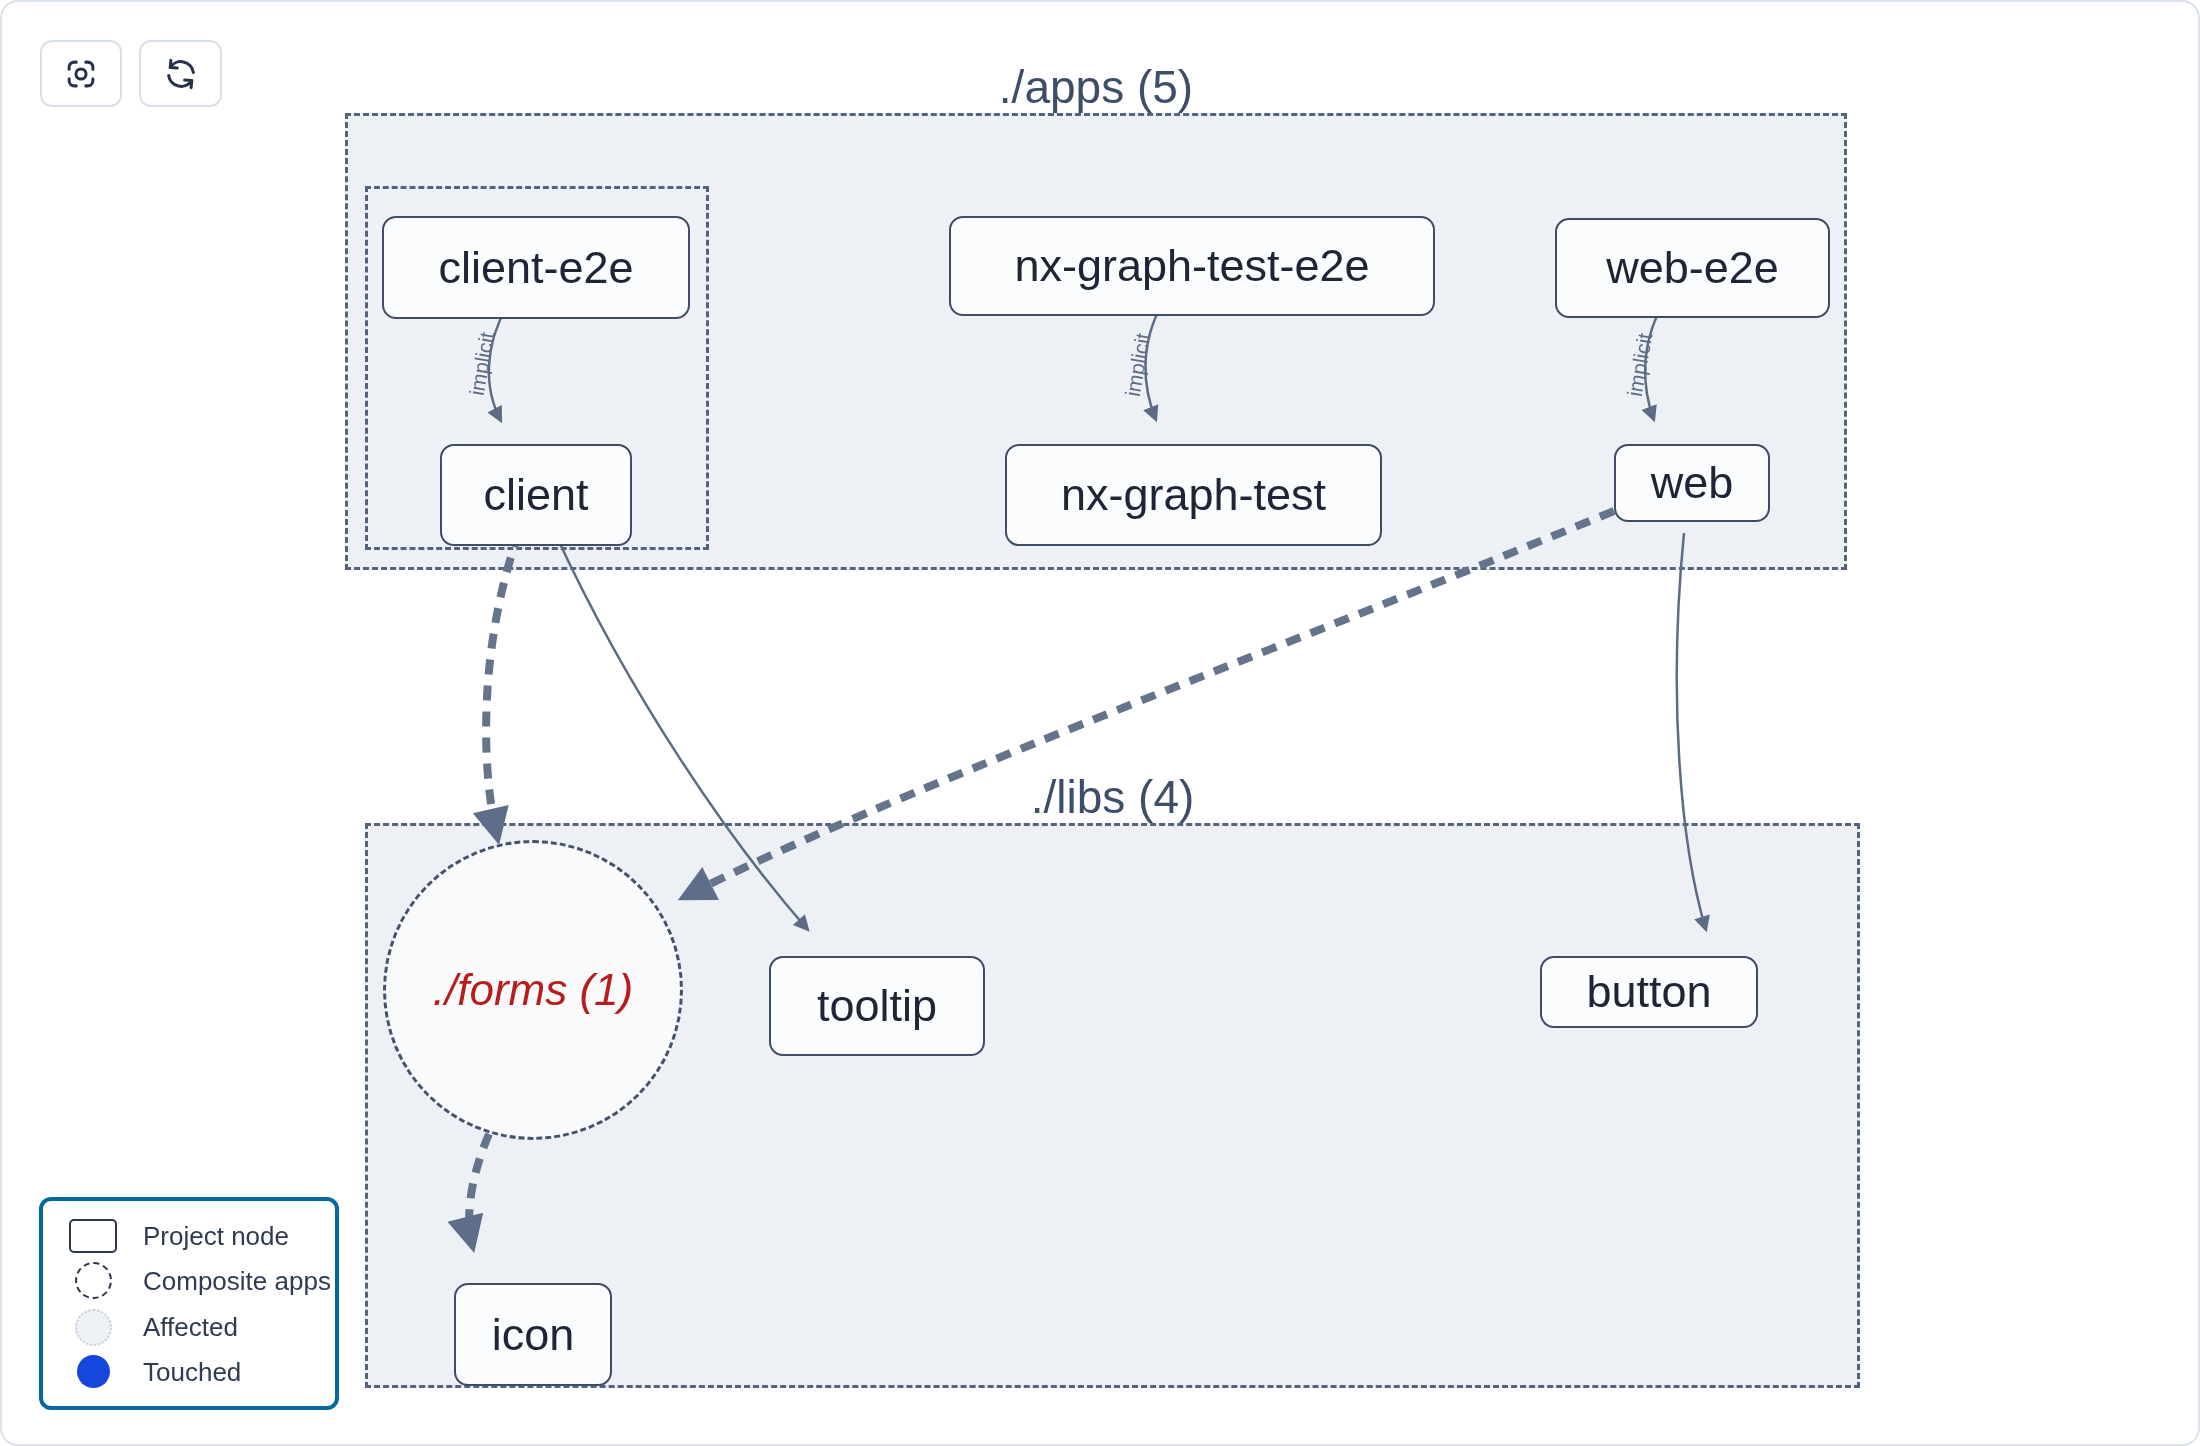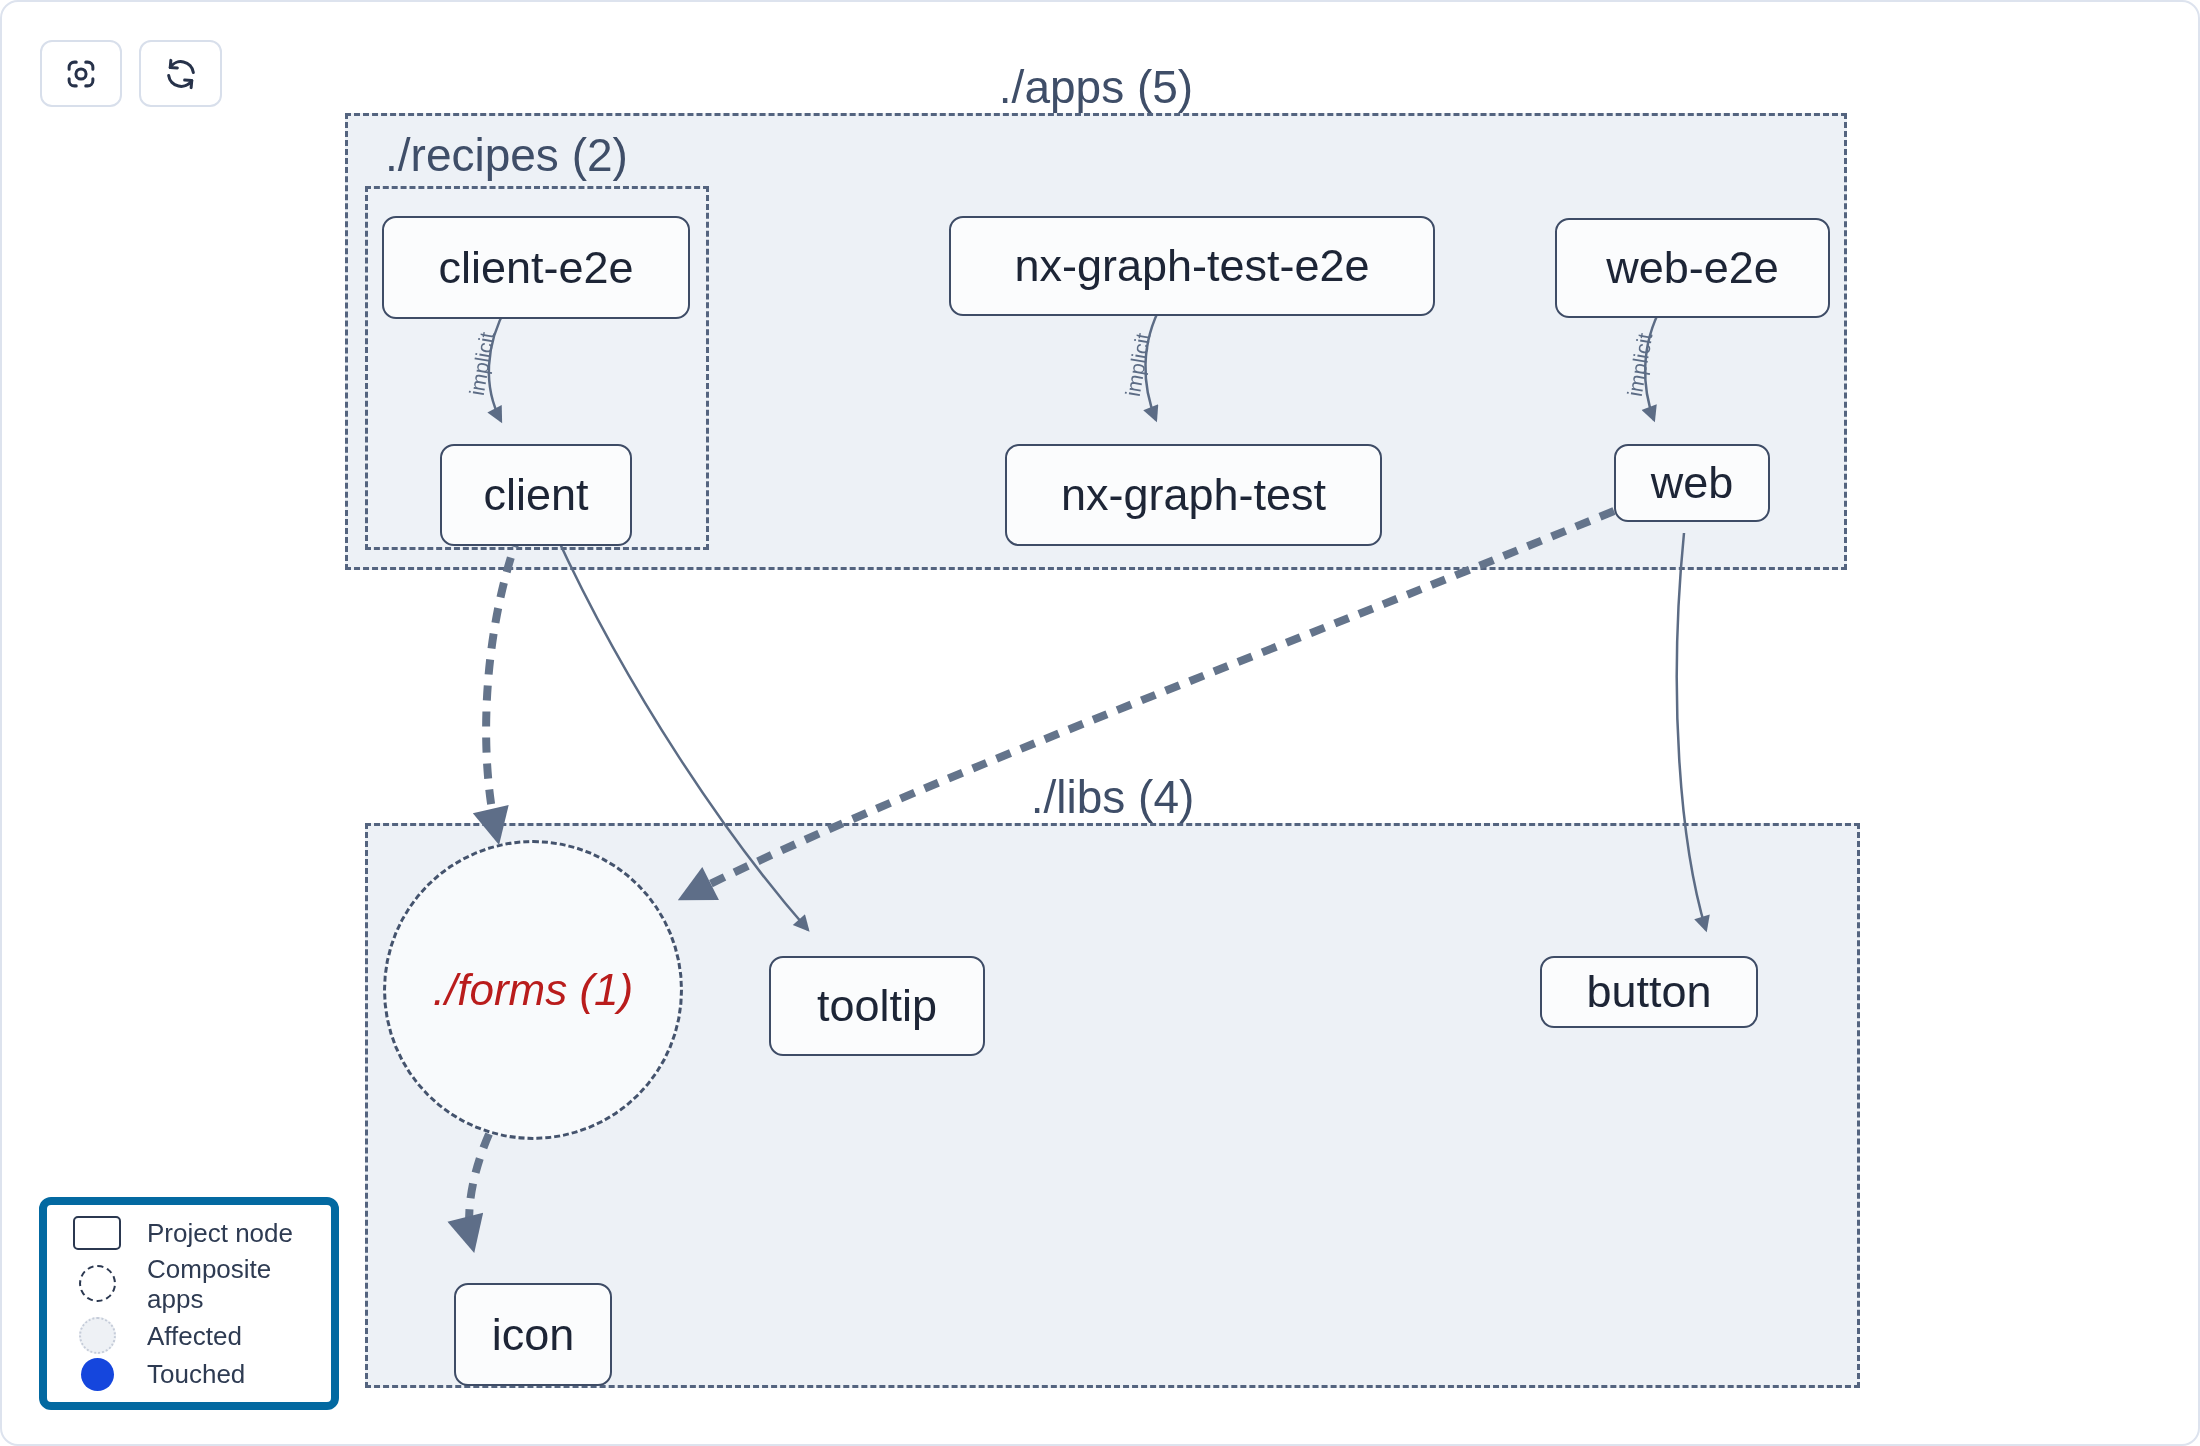--- a/index.html
+++ b/index.html
@@ -41,21 +41,21 @@
   .toolbar{position:absolute;left:38px;top:38px;z-index:10;display:flex;gap:17px;}
   .tool-btn{
     width:82px;height:67px;background:#fff;border:2px solid #d8dfeb;border-radius:12px;
     display:flex;align-items:center;justify-content:center;cursor:pointer;box-sizing:border-box;
     padding:0;
   }
   .tool-btn svg{display:block;}
   
   .legend{
     position:absolute;left:37px;top:1195px;width:300px;height:213px;z-index:10;
-    background:#fff;border:8px solid #0369a1;border-radius:12px;box-sizing:border-box;
+    background:#fff;border:4px solid #0369a1;border-radius:12px;box-sizing:border-box;
     display:flex;flex-direction:column;justify-content:space-evenly;padding:8px 0;
   }
   .legend-row{display:flex;align-items:center;padding-left:26px;}
   .legend-swatch{flex:0 0 auto;margin-right:26px;box-sizing:border-box;}
   .sw-wrap{width:48px;display:flex;align-items:center;justify-content:center;}
   .sw-project{width:47px;height:30px;border:2.5px solid #2b3850;border-radius:5px;background:#fff;}
   .sw-composite{width:33px;height:33px;border:2.5px dashed #2b3850;border-radius:50%;background:#fff;}
   .sw-affected{width:33px;height:33px;border:2px dotted #c5ccd9;border-radius:50%;background:#eef1f5;}
   .sw-touched{width:33px;height:33px;border-radius:50%;background:#1546dd;}
   .legend-label{color:#2e3b52;font-size:26px;line-height:30px;}
@@ -91,21 +91,20 @@
     <path d="M 517 531 C 481 630 476 752 495 834" fill="none" stroke="#64748b" stroke-width="8" stroke-dasharray="15 11" marker-end="url(#arrow-lg)"></path>
     <path d="M 1612 509 C 1240 662 885 792 684 894" fill="none" stroke="#64748b" stroke-width="8" stroke-dasharray="15 11" marker-end="url(#arrow-lg)"></path>
     <path d="M 487 1132 C 469 1174 463 1214 470 1242" fill="none" stroke="#64748b" stroke-width="8" stroke-dasharray="15 11" marker-end="url(#arrow-lg)"></path>
 
     <text class="edge-label" text-anchor="middle" transform="translate(487,363) rotate(-80)">implicit</text>
     <text class="edge-label" text-anchor="middle" transform="translate(1143,364) rotate(-80)">implicit</text>
     <text class="edge-label" text-anchor="middle" transform="translate(1645,364) rotate(-80)">implicit</text>
   </svg>
 
   <div class="group-title center" style="left:343px;top:58px;width:1502px;">./apps (5)</div>
-  <div class="group-title" style="left:383px;top:126px;">./recipes (2)</div>
   <div class="group-title center" style="left:363px;top:768px;width:1495px;">./libs (4)</div>
 
   <div class="node" style="left:380px;top:200px;width:308px;height:103px;">client-e2e</div>
   <div class="node" style="left:947px;top:200px;width:486px;height:100px;">nx-graph-test-e2e</div>
   <div class="node" style="left:1553px;top:202px;width:275px;height:100px;">web-e2e</div>
   <div class="node" style="left:438px;top:428px;width:192px;height:102px;">client</div>
   <div class="node" style="left:1003px;top:428px;width:377px;height:102px;">nx-graph-test</div>
   <div class="node" style="left:1612px;top:428px;width:156px;height:78px;">web</div>
   <div class="node" style="left:767px;top:940px;width:216px;height:100px;">tooltip</div>
   <div class="node" style="left:1538px;top:940px;width:218px;height:72px;">button</div>

